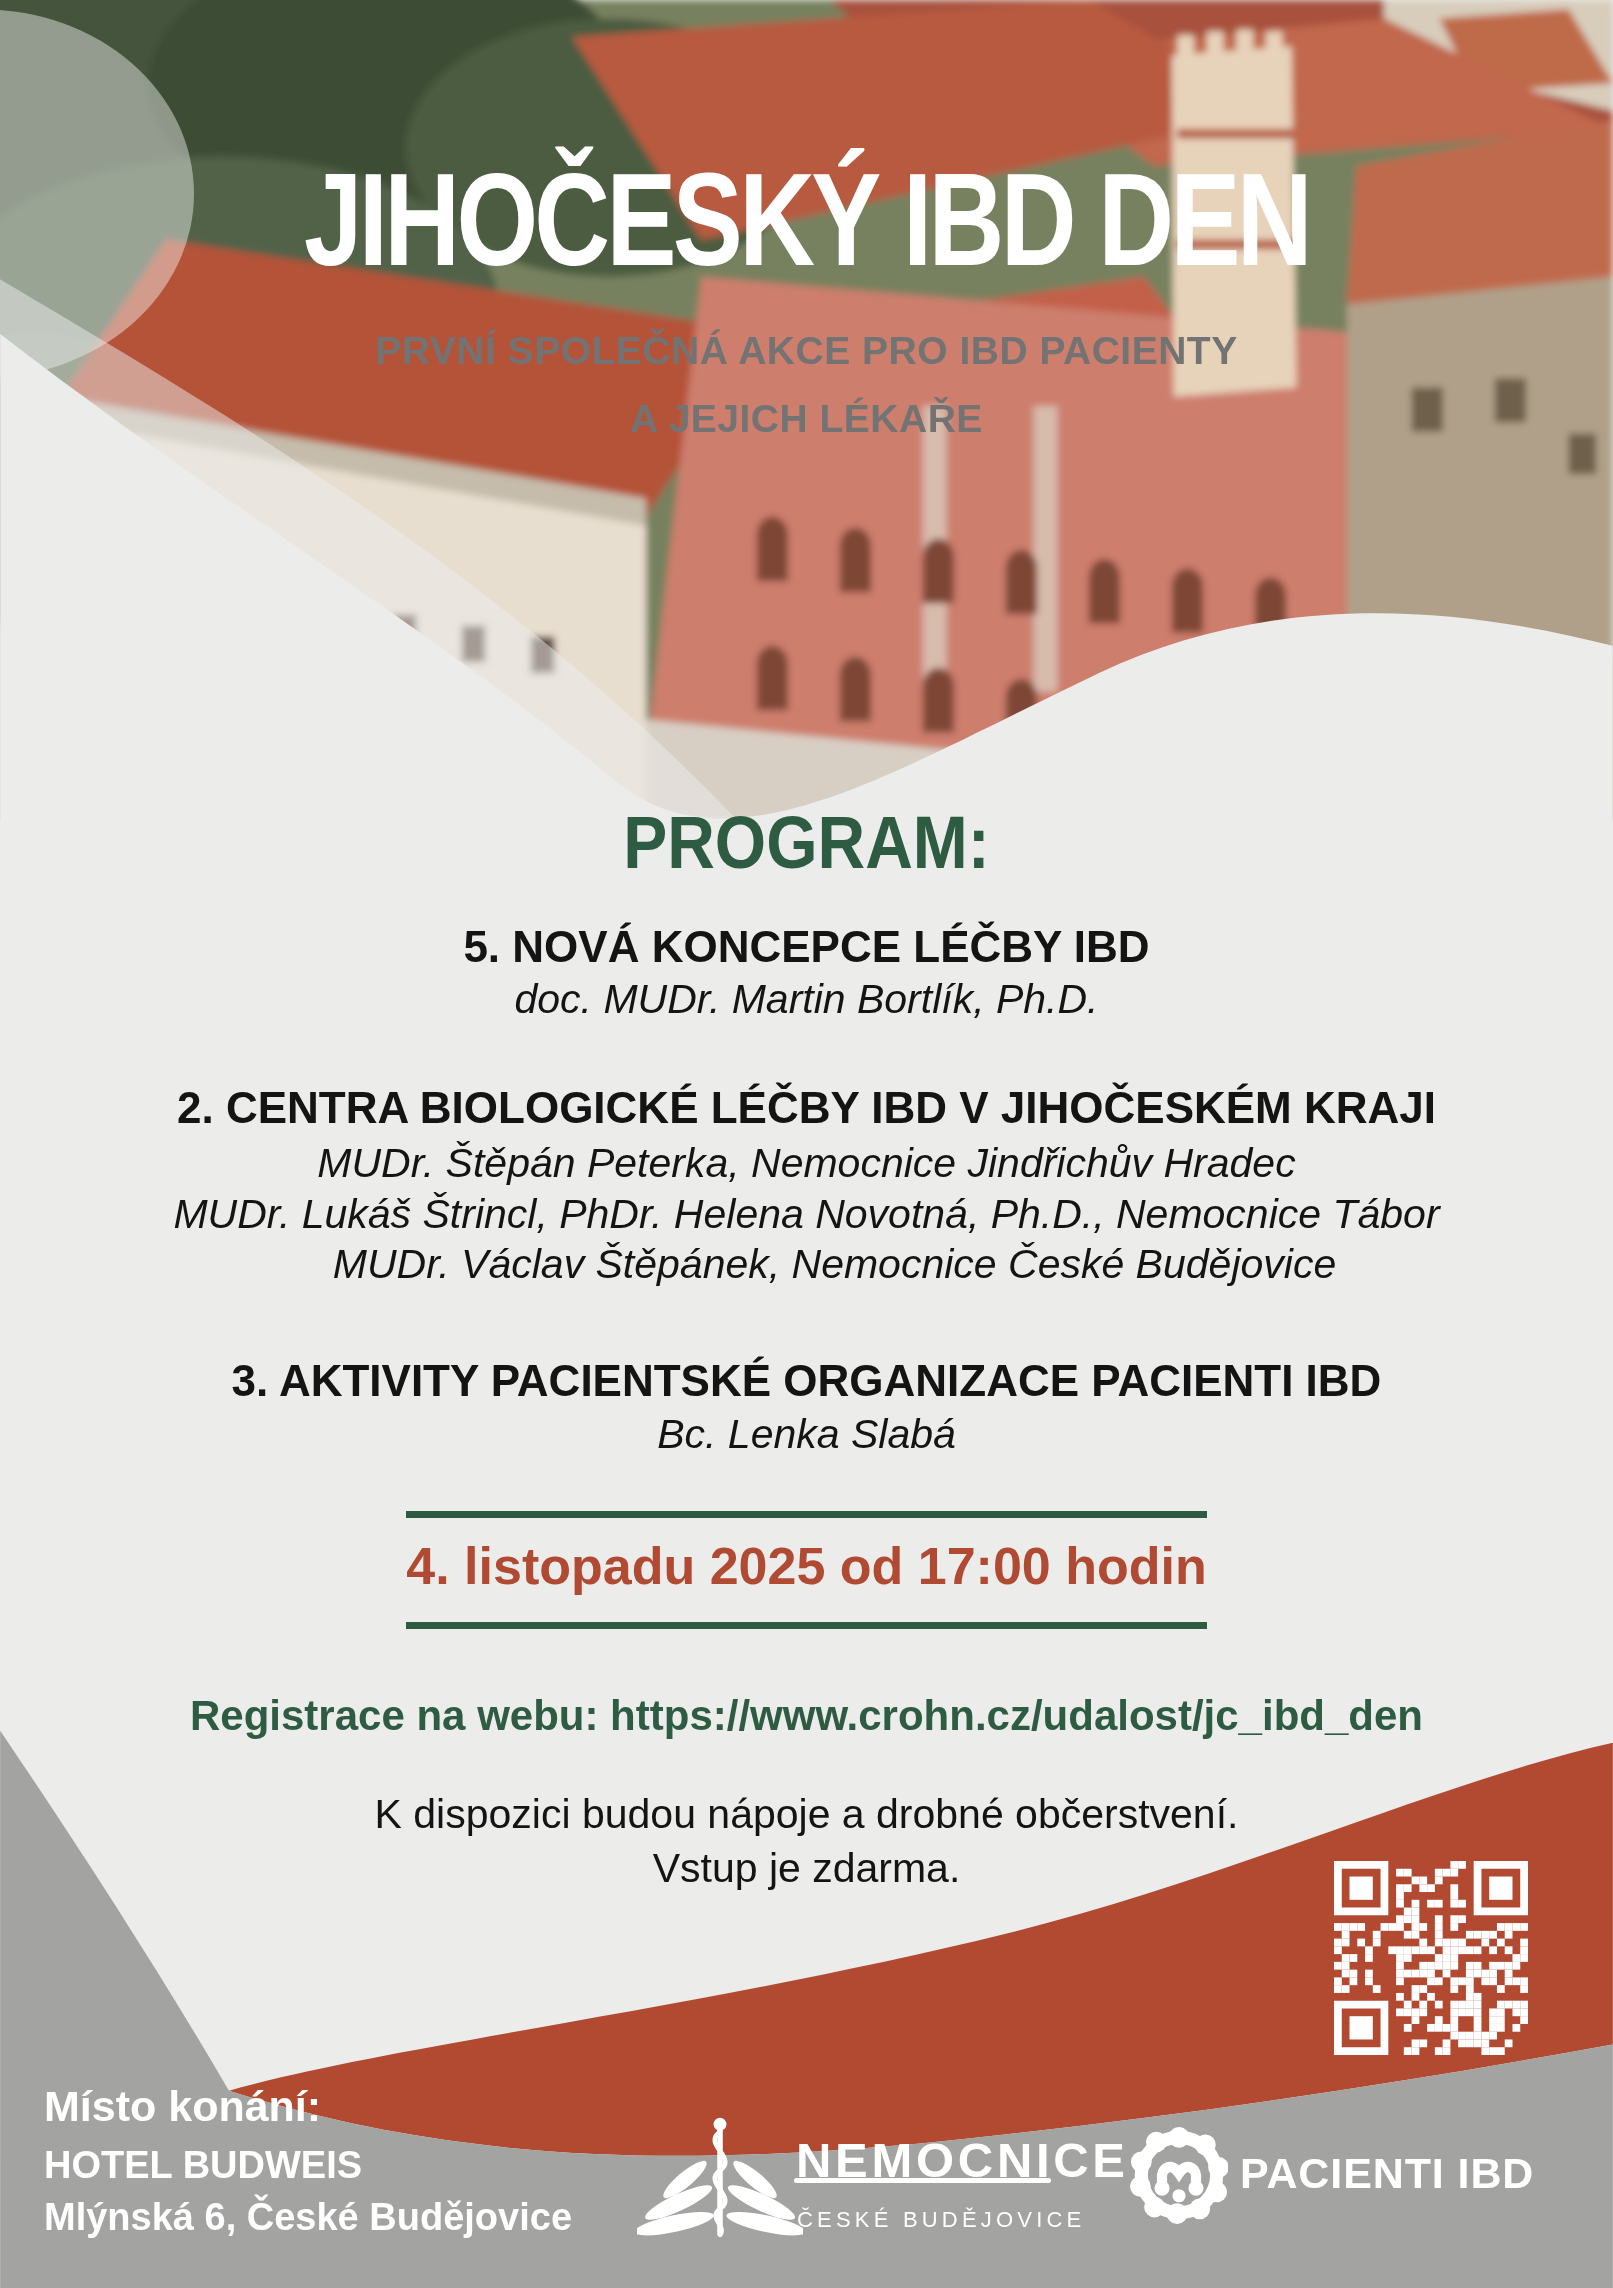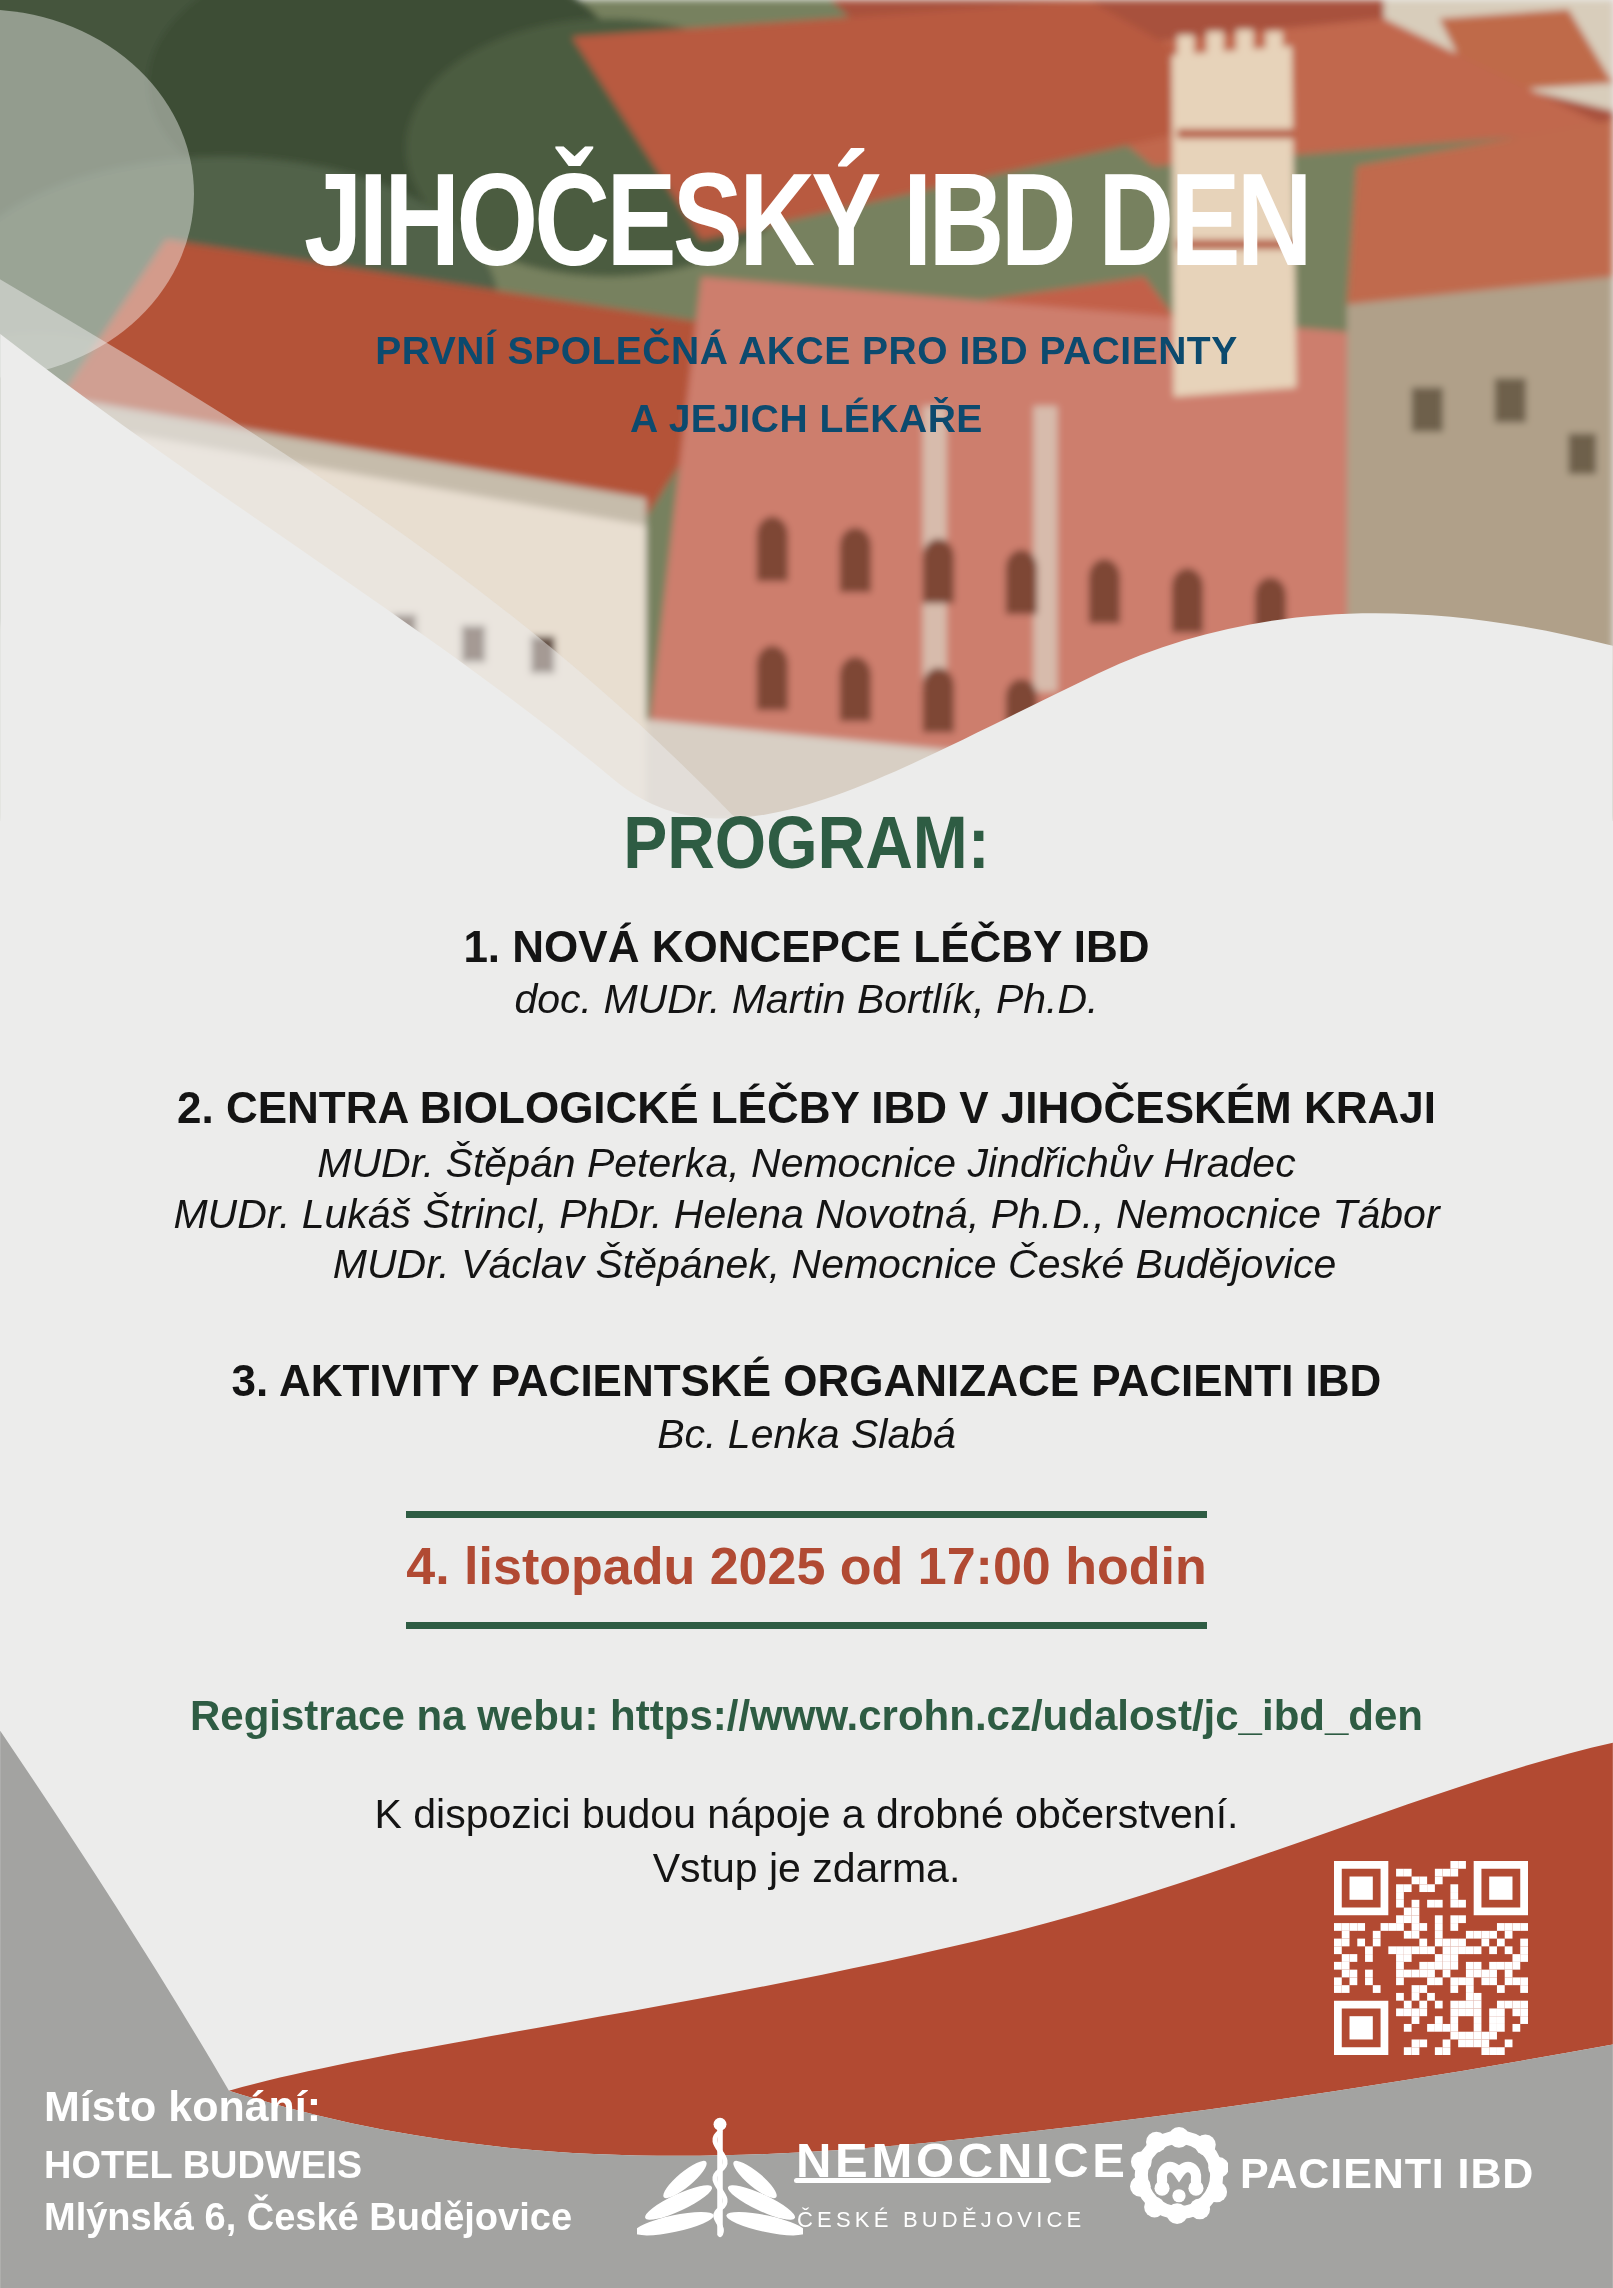--- a/index.html
+++ b/index.html
@@ -4,21 +4,21 @@
 <style>
   html,body{margin:0;padding:0;background:#ececeb;}
   .poster{position:relative;width:1613px;height:2289px;background:#ececeb;overflow:hidden;
           font-family:"Liberation Sans",sans-serif;color:#161616;}
   svg{display:block;}
   .abs{position:absolute;left:0;width:1613px;text-align:center;}
 
   
   .hero-title{top:164px;font-size:105px;font-weight:800;color:#ffffff;letter-spacing:-3.7px;
               line-height:111px;transform:scaleY(1.26);white-space:nowrap;}
-  .hero-sub{top:317px;font-size:39px;font-weight:700;color:#0c4a6e;line-height:68px;letter-spacing:0.5px;}
+  .hero-sub{top:317px;font-size:39px;font-weight:700;color:#737373;line-height:68px;letter-spacing:0.5px;}
 
   
   .program-heading{top:805px;font-size:66px;font-weight:700;color:#2e5c43;line-height:74px;transform:scaleY(1.12);}
   .item-title{font-size:44px;font-weight:700;line-height:48px;color:#141414;}
   .speaker{font-size:41px;font-style:italic;line-height:48px;color:#141414;}
   .i1t{top:923px;} .i1s{top:975px;}
   .i2t{top:1084px;} .i2s1{top:1139px;} .i2s2{top:1190px;} .i2s3{top:1240px;padding-left:28px;}
   .i3t{top:1357px;} .i3s{top:1410px;}
 
   .rule{position:absolute;left:406px;width:801px;height:6.5px;background:#2e5c43;}
@@ -119,21 +119,21 @@
   </svg>
 
   <div class="abs hero-title">JIHOČESKÝ IBD DEN</div>
   <div class="abs hero-sub">
     <div>PRVNÍ SPOLEČNÁ AKCE PRO IBD PACIENTY</div>
     <div>A JEJICH LÉKAŘE</div>
   </div>
 
   <div class="abs program-heading">PROGRAM:</div>
 
-  <div class="abs item-title i1t">1. NOVÁ KONCEPCE LÉČBY IBD</div>
+  <div class="abs item-title i1t">5. NOVÁ KONCEPCE LÉČBY IBD</div>
   <div class="abs speaker i1s">doc. MUDr. Martin Bortlík, Ph.D.</div>
 
   <div class="abs item-title i2t">2. CENTRA BIOLOGICKÉ LÉČBY IBD V JIHOČESKÉM KRAJI</div>
   <div class="abs speaker i2s1">MUDr. Štěpán Peterka, Nemocnice Jindřichův Hradec</div>
   <div class="abs speaker i2s2">MUDr. Lukáš Štrincl, PhDr. Helena Novotná, Ph.D., Nemocnice Tábor</div>
   <div class="abs speaker i2s3">MUDr. Václav Štěpánek, Nemocnice České Budějovice</div>
 
   <div class="abs item-title i3t">3. AKTIVITY PACIENTSKÉ ORGANIZACE PACIENTI IBD</div>
   <div class="abs speaker i3s">Bc. Lenka Slabá</div>
 

